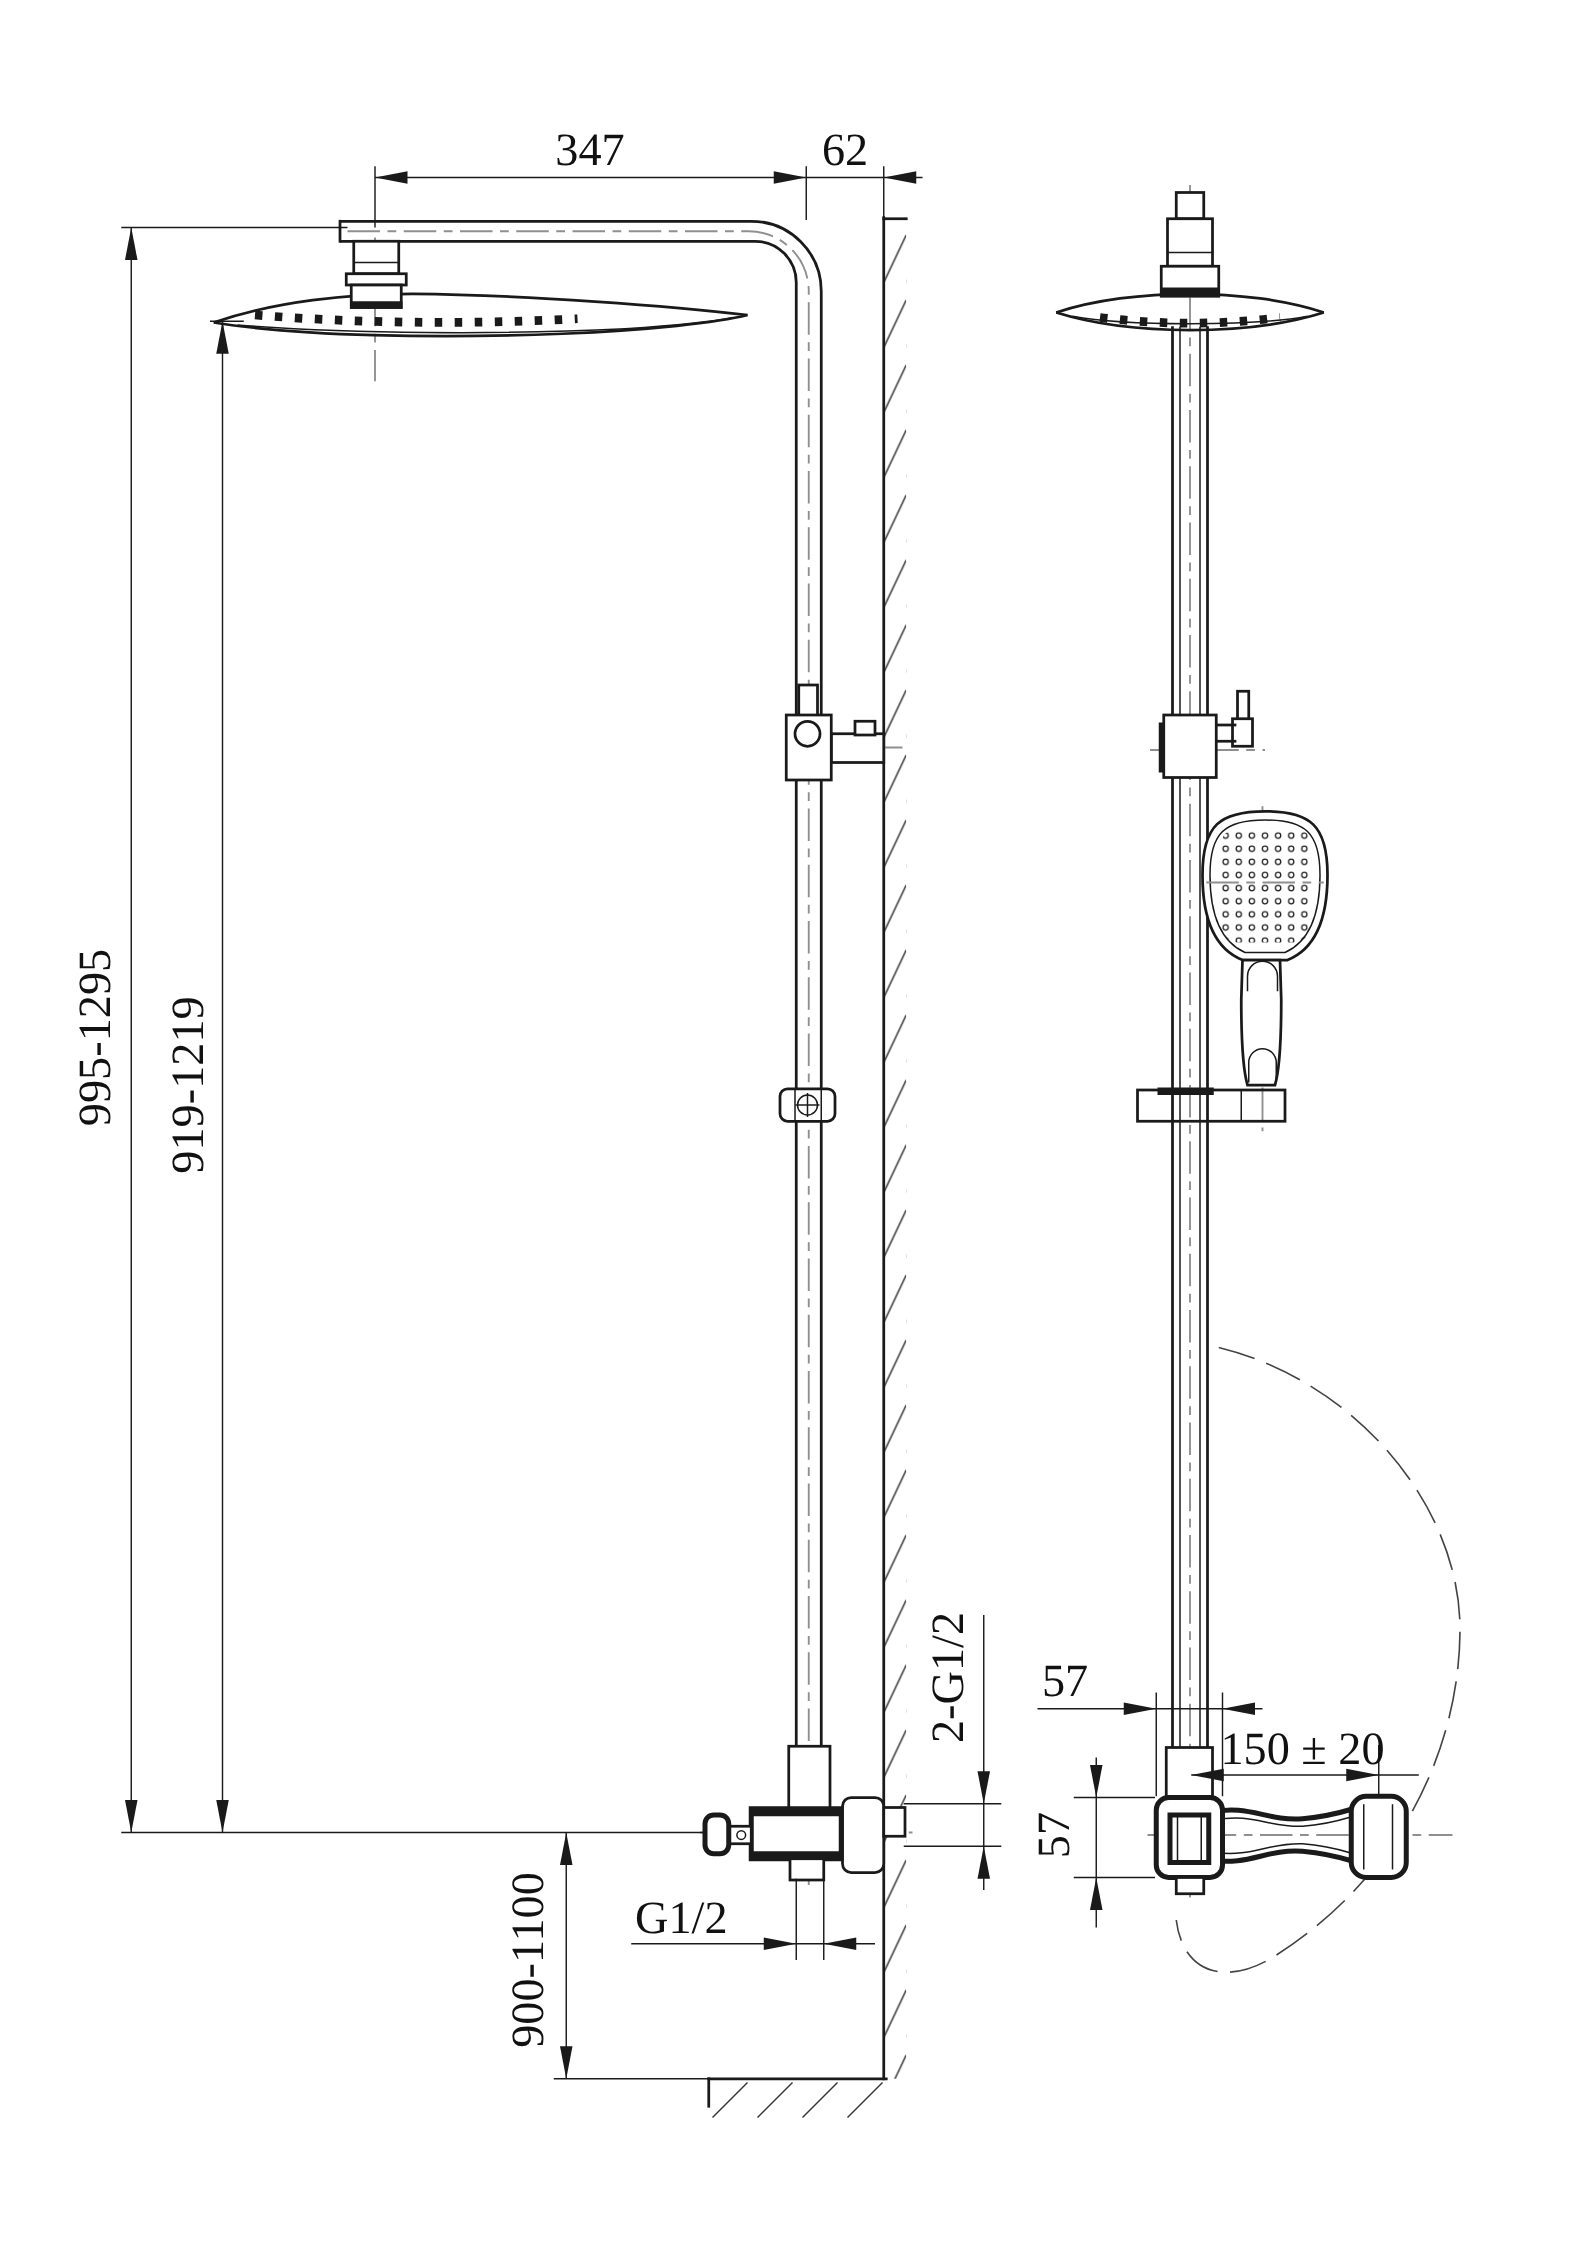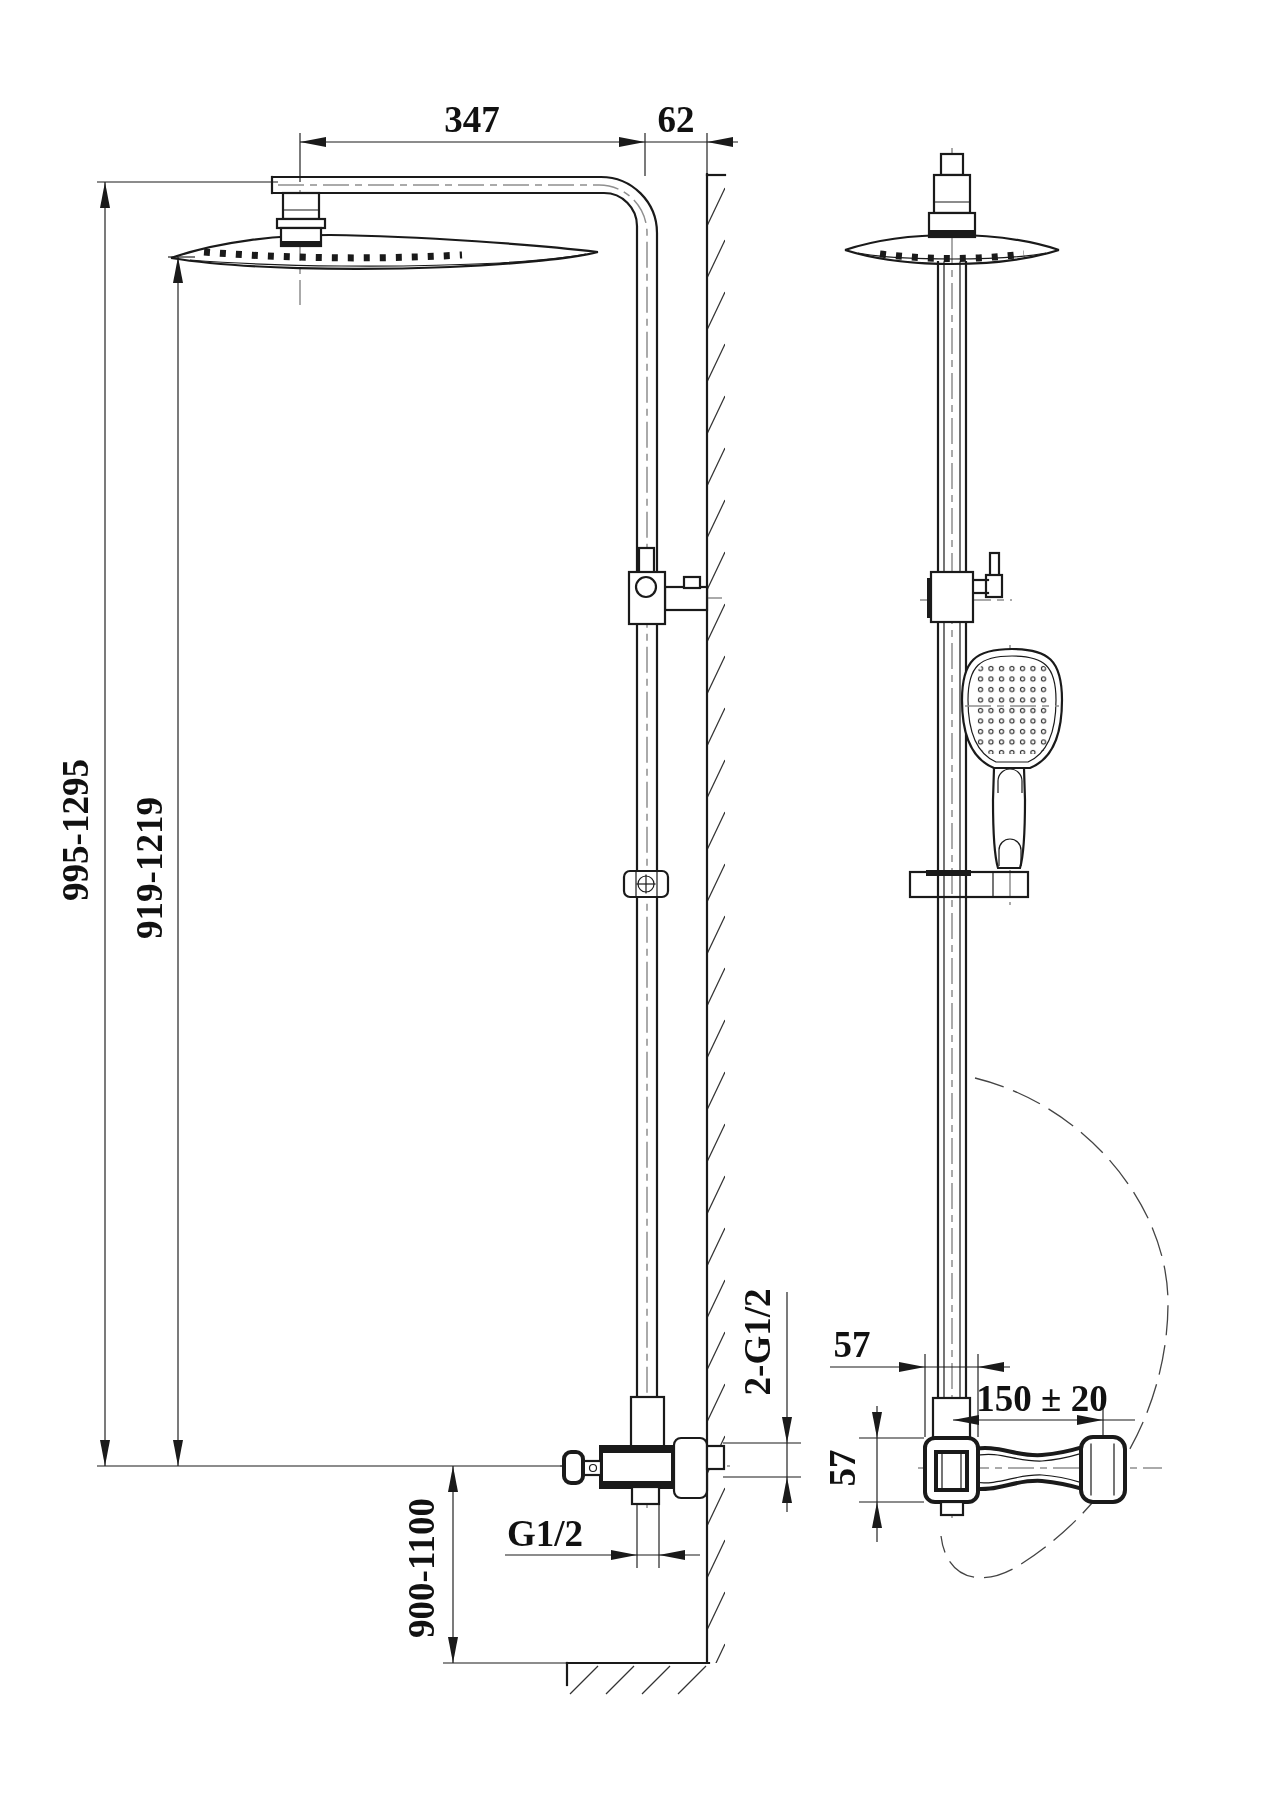--- a/index.html
+++ b/index.html
@@ -1,16 +1,16 @@
 <!DOCTYPE html>
 <html><head>
 <meta charset="utf-8">
 <style>
   html,body{margin:0;padding:0;background:#ffffff;}
-  .stage{position:relative;width:1273px;height:1800px;background:#ffffff;overflow:hidden;font-weight:bold;}
+  .stage{position:relative;width:1273px;height:1800px;background:#ffffff;overflow:hidden;}
   svg{position:absolute;left:0;top:0;}
   svg text{font-family:"Liberation Serif","DejaVu Serif",serif;font-size:37px;fill:#111;}
   .ln{stroke:#1a1a1a;stroke-width:2.2;fill:none;stroke-linecap:square;}
   .lnw{stroke:#1a1a1a;stroke-width:2.2;fill:#ffffff;}
   .lnn{stroke:#1a1a1a;stroke-width:2.2;fill:none;}
   .bold{stroke-width:4;}
   .xbold{stroke-width:6;}
   .thin{stroke-width:1.2;}
   .dim{stroke:#1a1a1a;stroke-width:1.15;fill:none;}
   .cl{stroke:#8f8f8f;stroke-width:1.5;fill:none;stroke-dasharray:26 6 7 6;}

